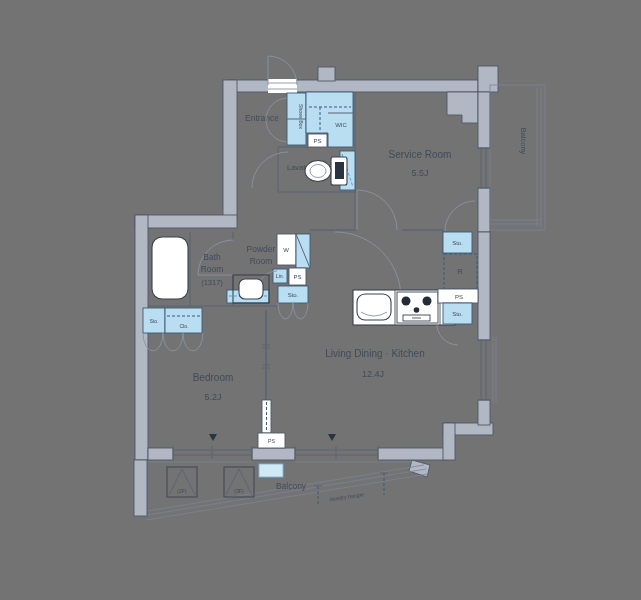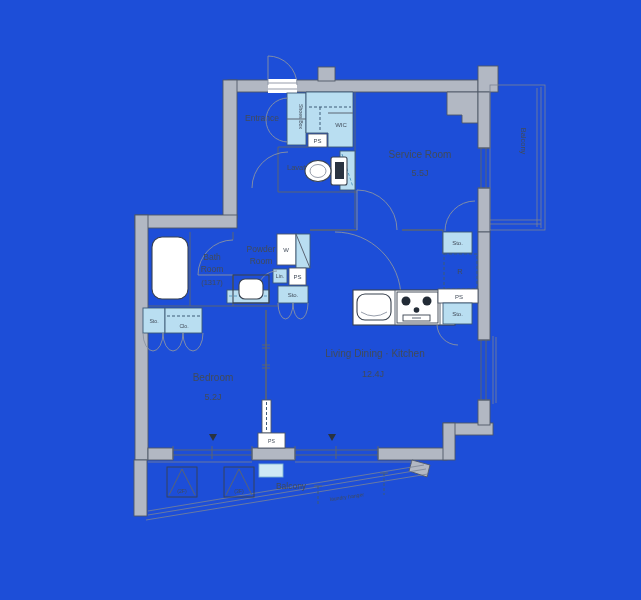--- a/index.html
+++ b/index.html
@@ -1,16 +1,16 @@
 <!DOCTYPE html>
 <html><head>
 <meta charset="utf-8">
 <style>
   html,body{margin:0;padding:0;background:#ffffff;}
-  .stage{width:641px;height:600px;position:relative;background:#1d4ed8;overflow:hidden;
+  .stage{width:641px;height:600px;position:relative;background:#737373;overflow:hidden;
          font-family:"Liberation Sans", sans-serif;}
   svg{position:absolute;left:0;top:0;}
   .wall{fill:#b2b8c3;stroke:#4e5866;stroke-width:0.9;}
   .ln{stroke:#5a6473;stroke-width:1;fill:none;}
   .ln2{stroke:#5a6473;stroke-width:1.6;fill:none;}
   .thin{stroke:#7b8494;stroke-width:0.8;fill:none;}
   .door{stroke:#8a93a1;stroke-width:0.9;fill:none;}
   .blu{fill:#b9def1;stroke:#3d5a76;stroke-width:0.9;}
   .blux{stroke:#5b9ec4;stroke-width:1;fill:none;stroke-dasharray:3 2;}
   .wbox{fill:#ffffff;stroke:#4e5866;stroke-width:0.9;}

